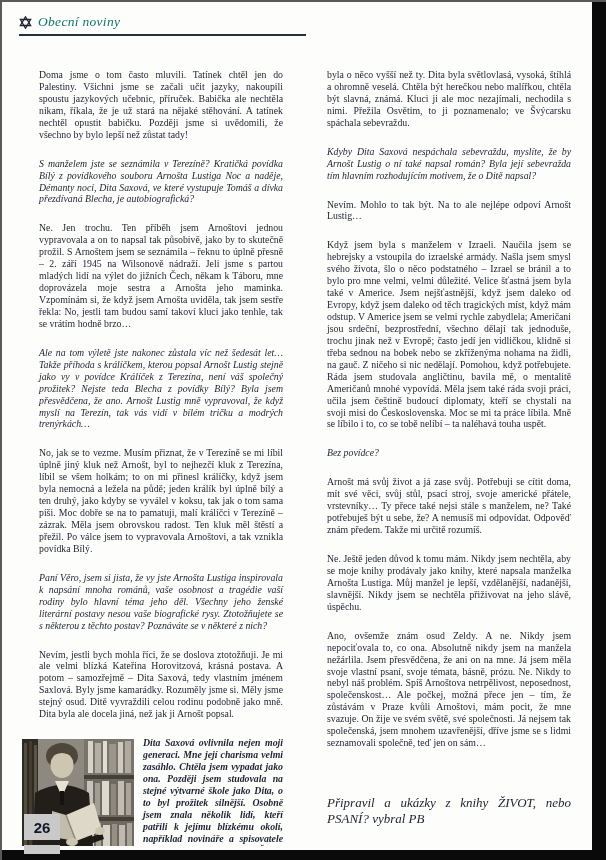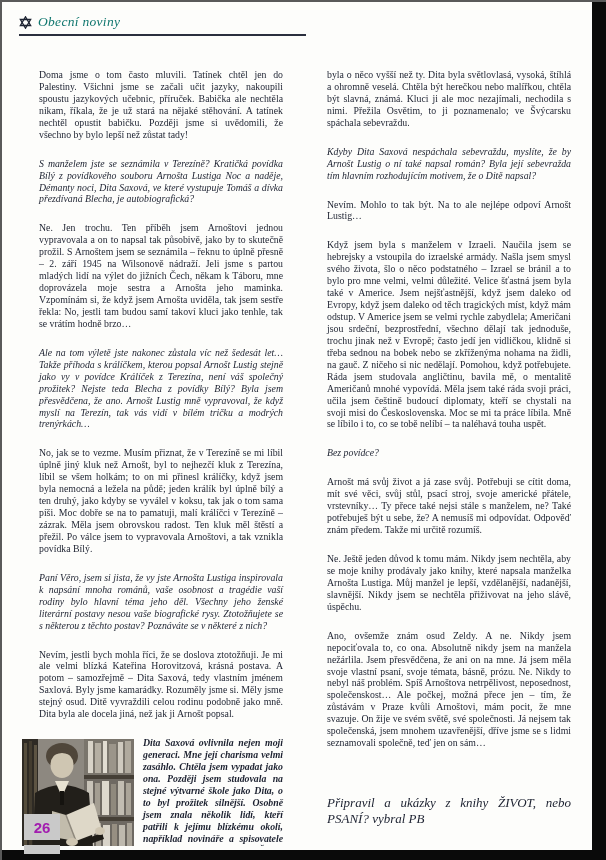--- a/index.html
+++ b/index.html
@@ -77,21 +77,21 @@
     font-style:italic;
     font-size:13px;
     text-align:center;
   }
   .page-number-block{
     position:absolute;left:22px;top:812px;z-index:6;
   }
   .page-number{
     width:36px;height:26px;
     background:#c9c9c9;
-    color:#a21caf;
+    color:#0f172a;
     font-family:"Liberation Sans", sans-serif;
     font-weight:bold;
     font-size:15px;
     display:flex;align-items:center;justify-content:center;
   }
   .page-number-strip{
     width:36px;height:9px;
     background:#c9c9c9;
     margin-top:5px;
   }

